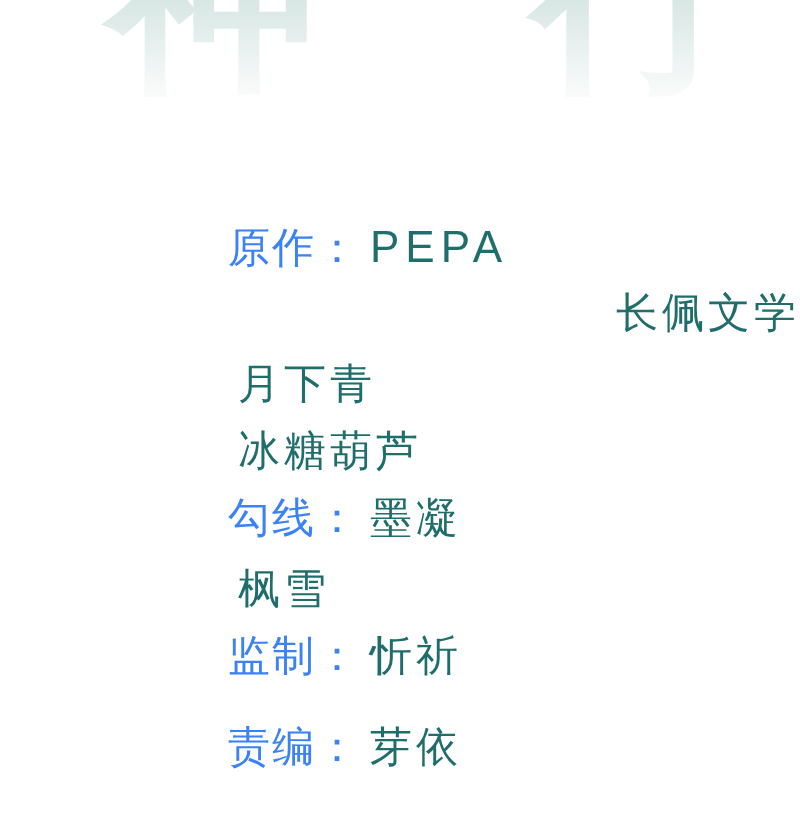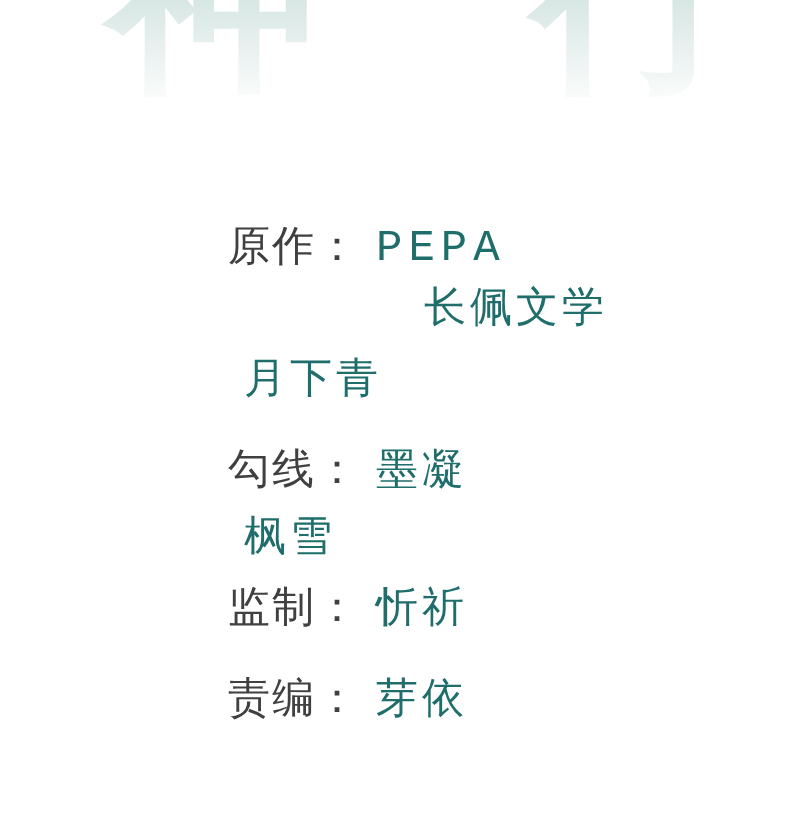--- a/index.html
+++ b/index.html
@@ -57,45 +57,46 @@
     top: 222px;
     width: 800px;
   }
   .credit-row {
     display: flex;
     align-items: baseline;
     margin-bottom: 20px;
     padding-left: 228px;
   }
   .credit-label {
-    color: #404040;
+    color: #3b82f6;
     font-size: 42px;
     line-height: 1.12;
     letter-spacing: 2px;
     white-space: nowrap;
-    font-family: Liberation Sans, sans-serif;
+    font-family: Liberation Mono, monospace;
   }
   .credit-value {
     color: #1f6e6b;
     font-size: 42px;
     line-height: 1.12;
     letter-spacing: 4px;
     white-space: nowrap;
-    margin-left: 16px;
-    font-family: Liberation Mono, monospace;
+    margin-left: 10px;
+    font-family: Liberation Sans, sans-serif;
   }
   .credit-row.latin .credit-value {
     letter-spacing: 6px;
     font-size: 44px;
   }
   
   .credit-row.continuation {
     padding-left: 408px;
     margin-top: -6px;
     margin-bottom: 24px;
+    justify-content: flex-end;
   }
 </style>
 </head>
 <body>
 
 <div id="title-art">
   <div class="glyph g1">神 行</div>
   <div class="fade"></div>
 </div>
 
@@ -109,20 +110,21 @@
   <div class="credit-row continuation">
     <span class="credit-label"></span>
     <span class="credit-value">长佩文学</span>
   </div>
 
   <div class="credit-row">
     <span class="credit-value">月下青</span>
   </div>
 
   <div class="credit-row">
+    <span class="credit-value">冰糖葫芦</span>
   </div>
 
   <div class="credit-row">
     <span class="credit-label">勾线：</span>
     <span class="credit-value">墨凝</span>
   </div>
 
   <div class="credit-row">
     <span class="credit-value">枫雪</span>
   </div>

